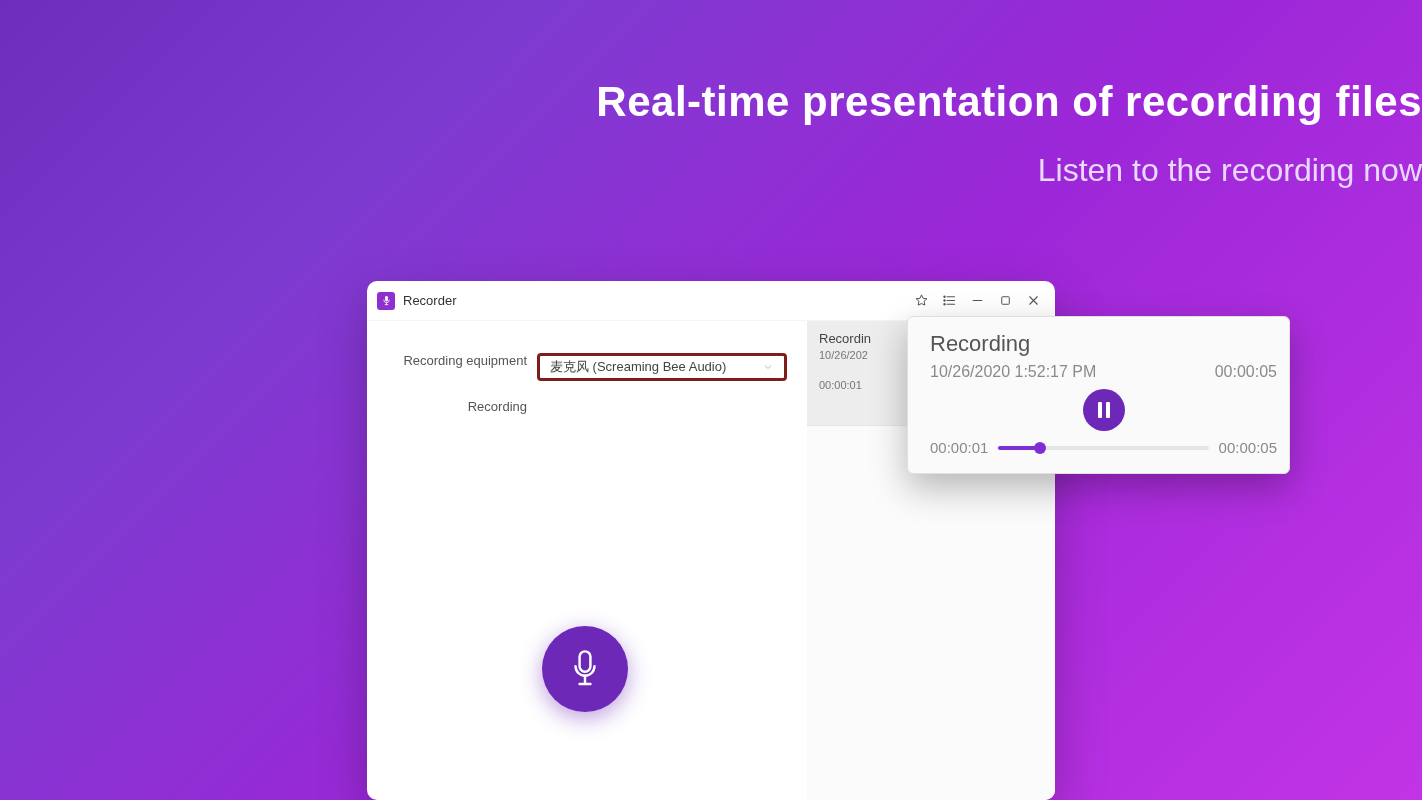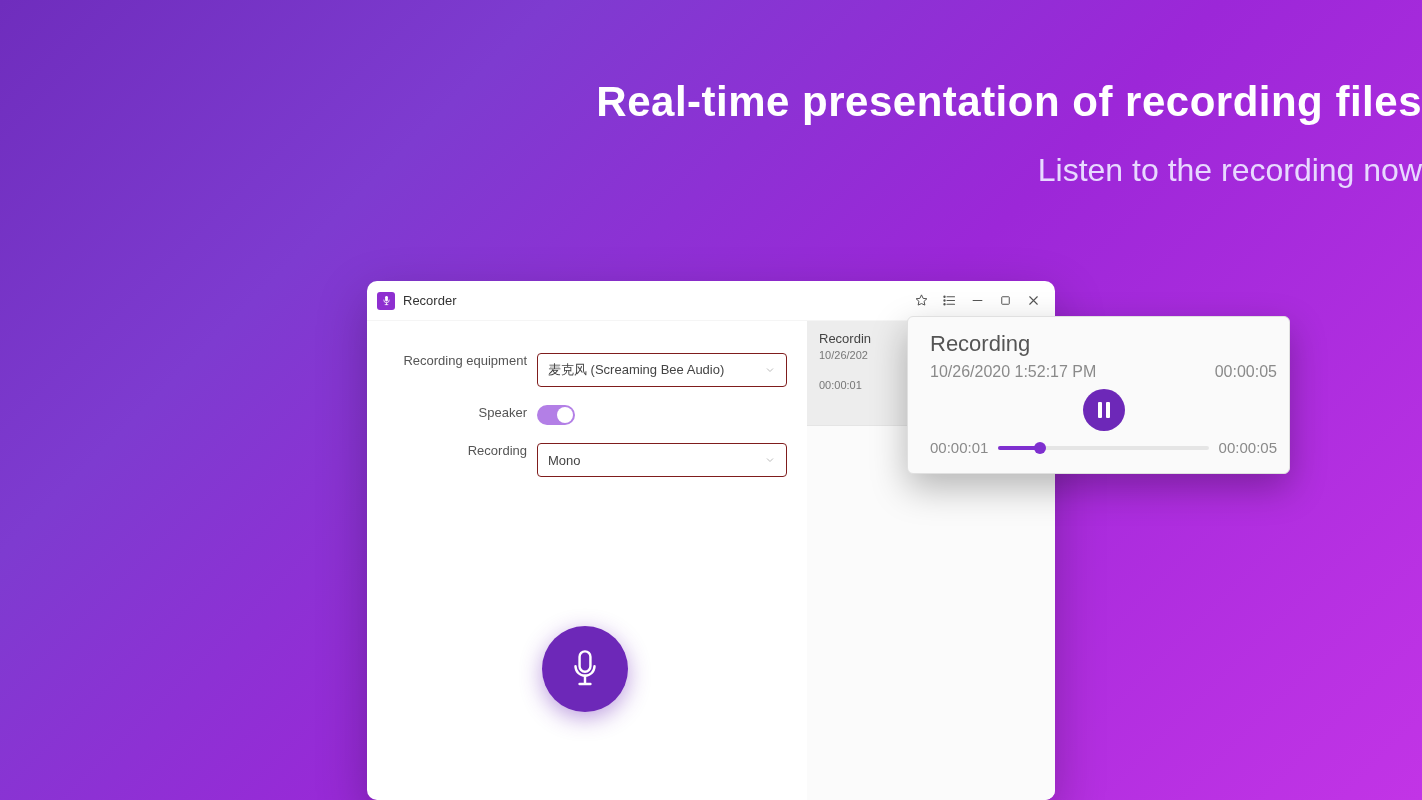--- a/index.html
+++ b/index.html
@@ -45,21 +45,21 @@
     width: 28px; height: 28px; display: flex; align-items: center; justify-content: center;
     color: #555; border-radius: 4px; cursor: pointer;
   }
   .titlebar-btn svg { width: 15px; height: 15px; stroke: currentColor; }
 
   .app-body { flex: 1; display: flex; }
   .settings-pane { width: 440px; padding: 32px 20px 20px 20px; position: relative; }
   .form-row { display: flex; align-items: flex-start; margin-bottom: 18px; }
   .form-label { width: 150px; text-align: right; padding-right: 10px; font-size: 13px; color: #555; }
   .select-box {
-    flex: 1; height: 34px; border: 1px solid #7f1d1d; border-radius: 4px;
+    flex: 1; height: 28px; border: 3px solid #7f1d1d; border-radius: 4px;
     display: flex; align-items: center; padding: 0 10px; position: relative;
     cursor: pointer;
   }
   .select-box span { font-size: 13px; color: #444; }
   .select-chevron { position: absolute; right: 10px; color: #bbb; }
   .toggle {
     width: 38px; height: 20px; border-radius: 10px; background: #b37fe6;
     position: relative; cursor: pointer;
   }
   .toggle .knob {
@@ -164,35 +164,21 @@
       <div class="form-row">
         <div class="form-label">Recording equipment</div>
         <div class="select-box">
           <span>麦克风 (Screaming Bee Audio)</span>
           <svg class="select-chevron" width="12" height="12" viewBox="0 0 24 24" fill="none" stroke="currentColor" stroke-width="2">
               <path d="M6 9l6 6 6-6"></path>
             </svg>
         </div>
       </div>
       <div class="form-row">
-        <div class="form-label">Speaker</div>
-        <div style="flex:1;">
-          <div class="toggle">
-              <div class="knob"></div>
-            </div>
-        </div>
-      </div>
-      <div class="form-row">
         <div class="form-label">Recording</div>
-        <div class="select-box">
-          <span>Mono</span>
-          <svg class="select-chevron" width="12" height="12" viewBox="0 0 24 24" fill="none" stroke="currentColor" stroke-width="2">
-              <path d="M6 9l6 6 6-6"></path>
-            </svg>
-        </div>
       </div>
 
       <div class="record-btn">
         <svg viewBox="0 0 24 28">
           <path d="M12 1a4 4 0 0 0-4 4v7a4 4 0 1 0 8 0V5a4 4 0 0 0-4-4z" fill="none" stroke="#fff" stroke-width="1.8"></path>
           <path d="M5 12a7 7 0 0 0 14 0" stroke="#fff" stroke-width="1.8" fill="none" stroke-linecap="round"></path>
           <path d="M12 19v5M8 25h8" stroke="#fff" stroke-width="1.8" stroke-linecap="round"></path>
         </svg>
       </div>
     </div>

